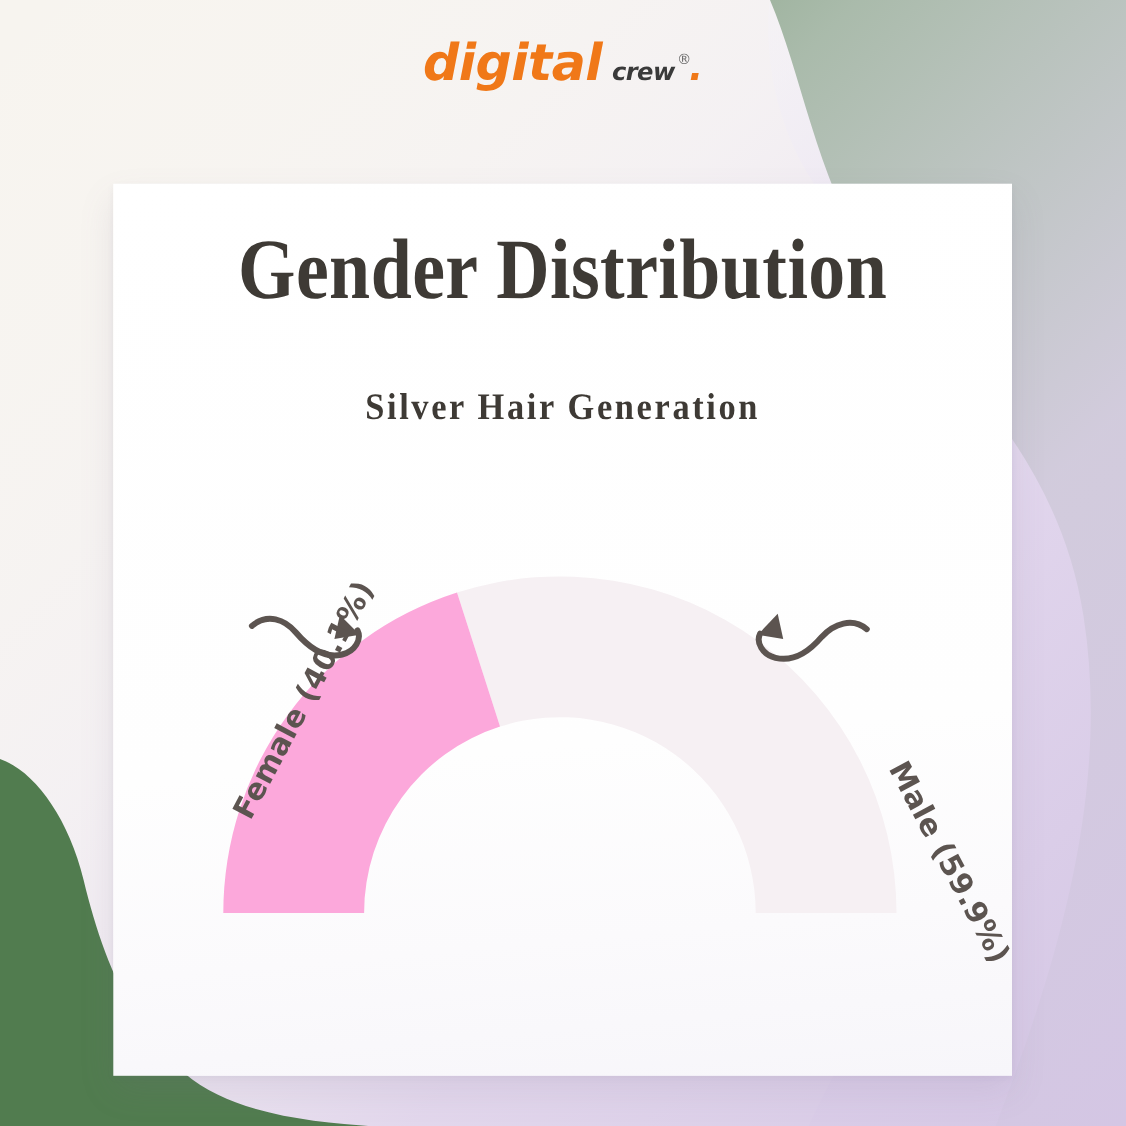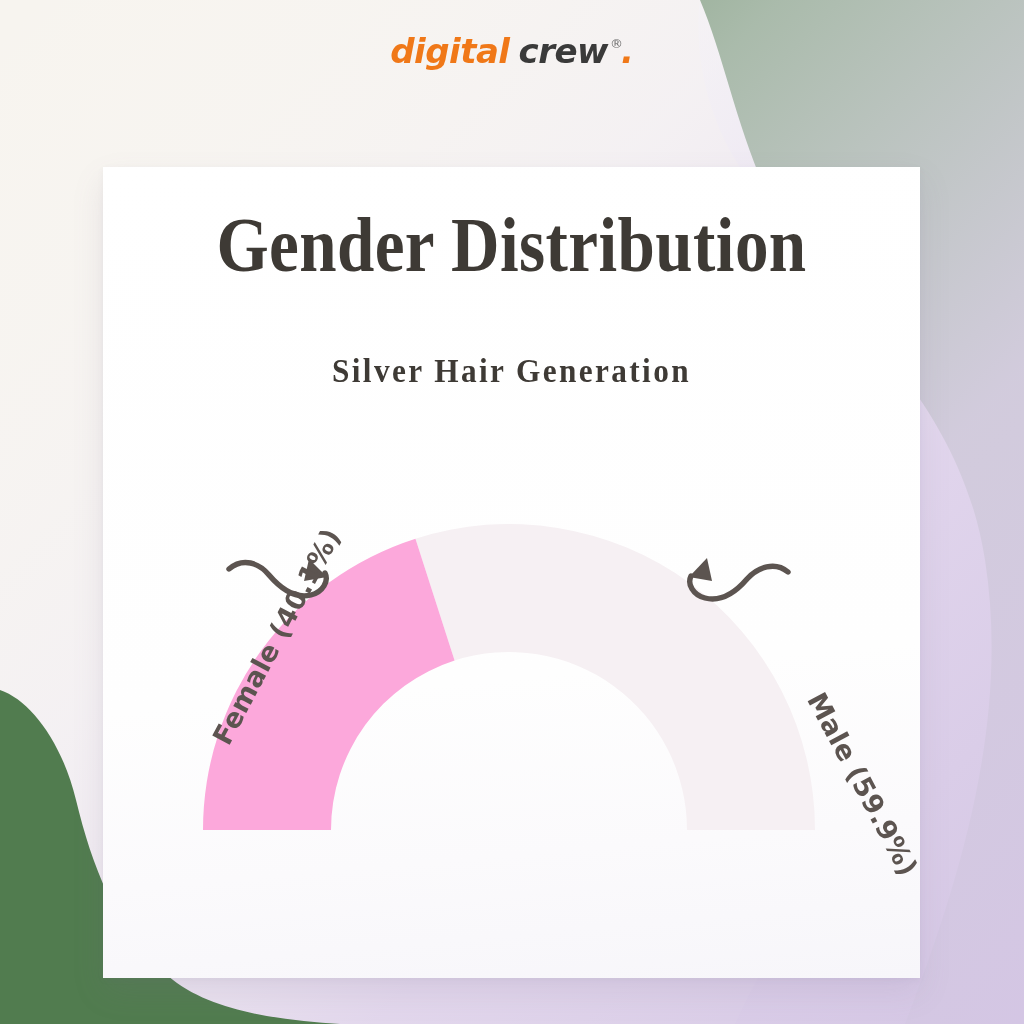--- a/index.html
+++ b/index.html
@@ -49,29 +49,29 @@
     left:0; top:34px;
     width:1024px;
     text-align:center;
     white-space:nowrap;
     line-height:1;
   }
   .logo-word-1 {
     font-family:"DejaVu Sans", sans-serif;
     font-style:italic;
     font-weight:bold;
-    font-size:34px;
+    font-size:46px;
     color:#F07818;
     letter-spacing:-.5px;
   }
   .logo-word-2 {
     font-family:"DejaVu Sans", sans-serif;
     font-style:italic;
     font-weight:bold;
-    font-size:34px;
+    font-size:22px;
     color:#3A3A3A;
     letter-spacing:-.5px;
     margin-left:9px;
   }
   .logo-dot {
     font-family:"DejaVu Sans", sans-serif;
     font-style:italic;
     font-weight:bold;
     font-size:34px;
     color:#F07818;

